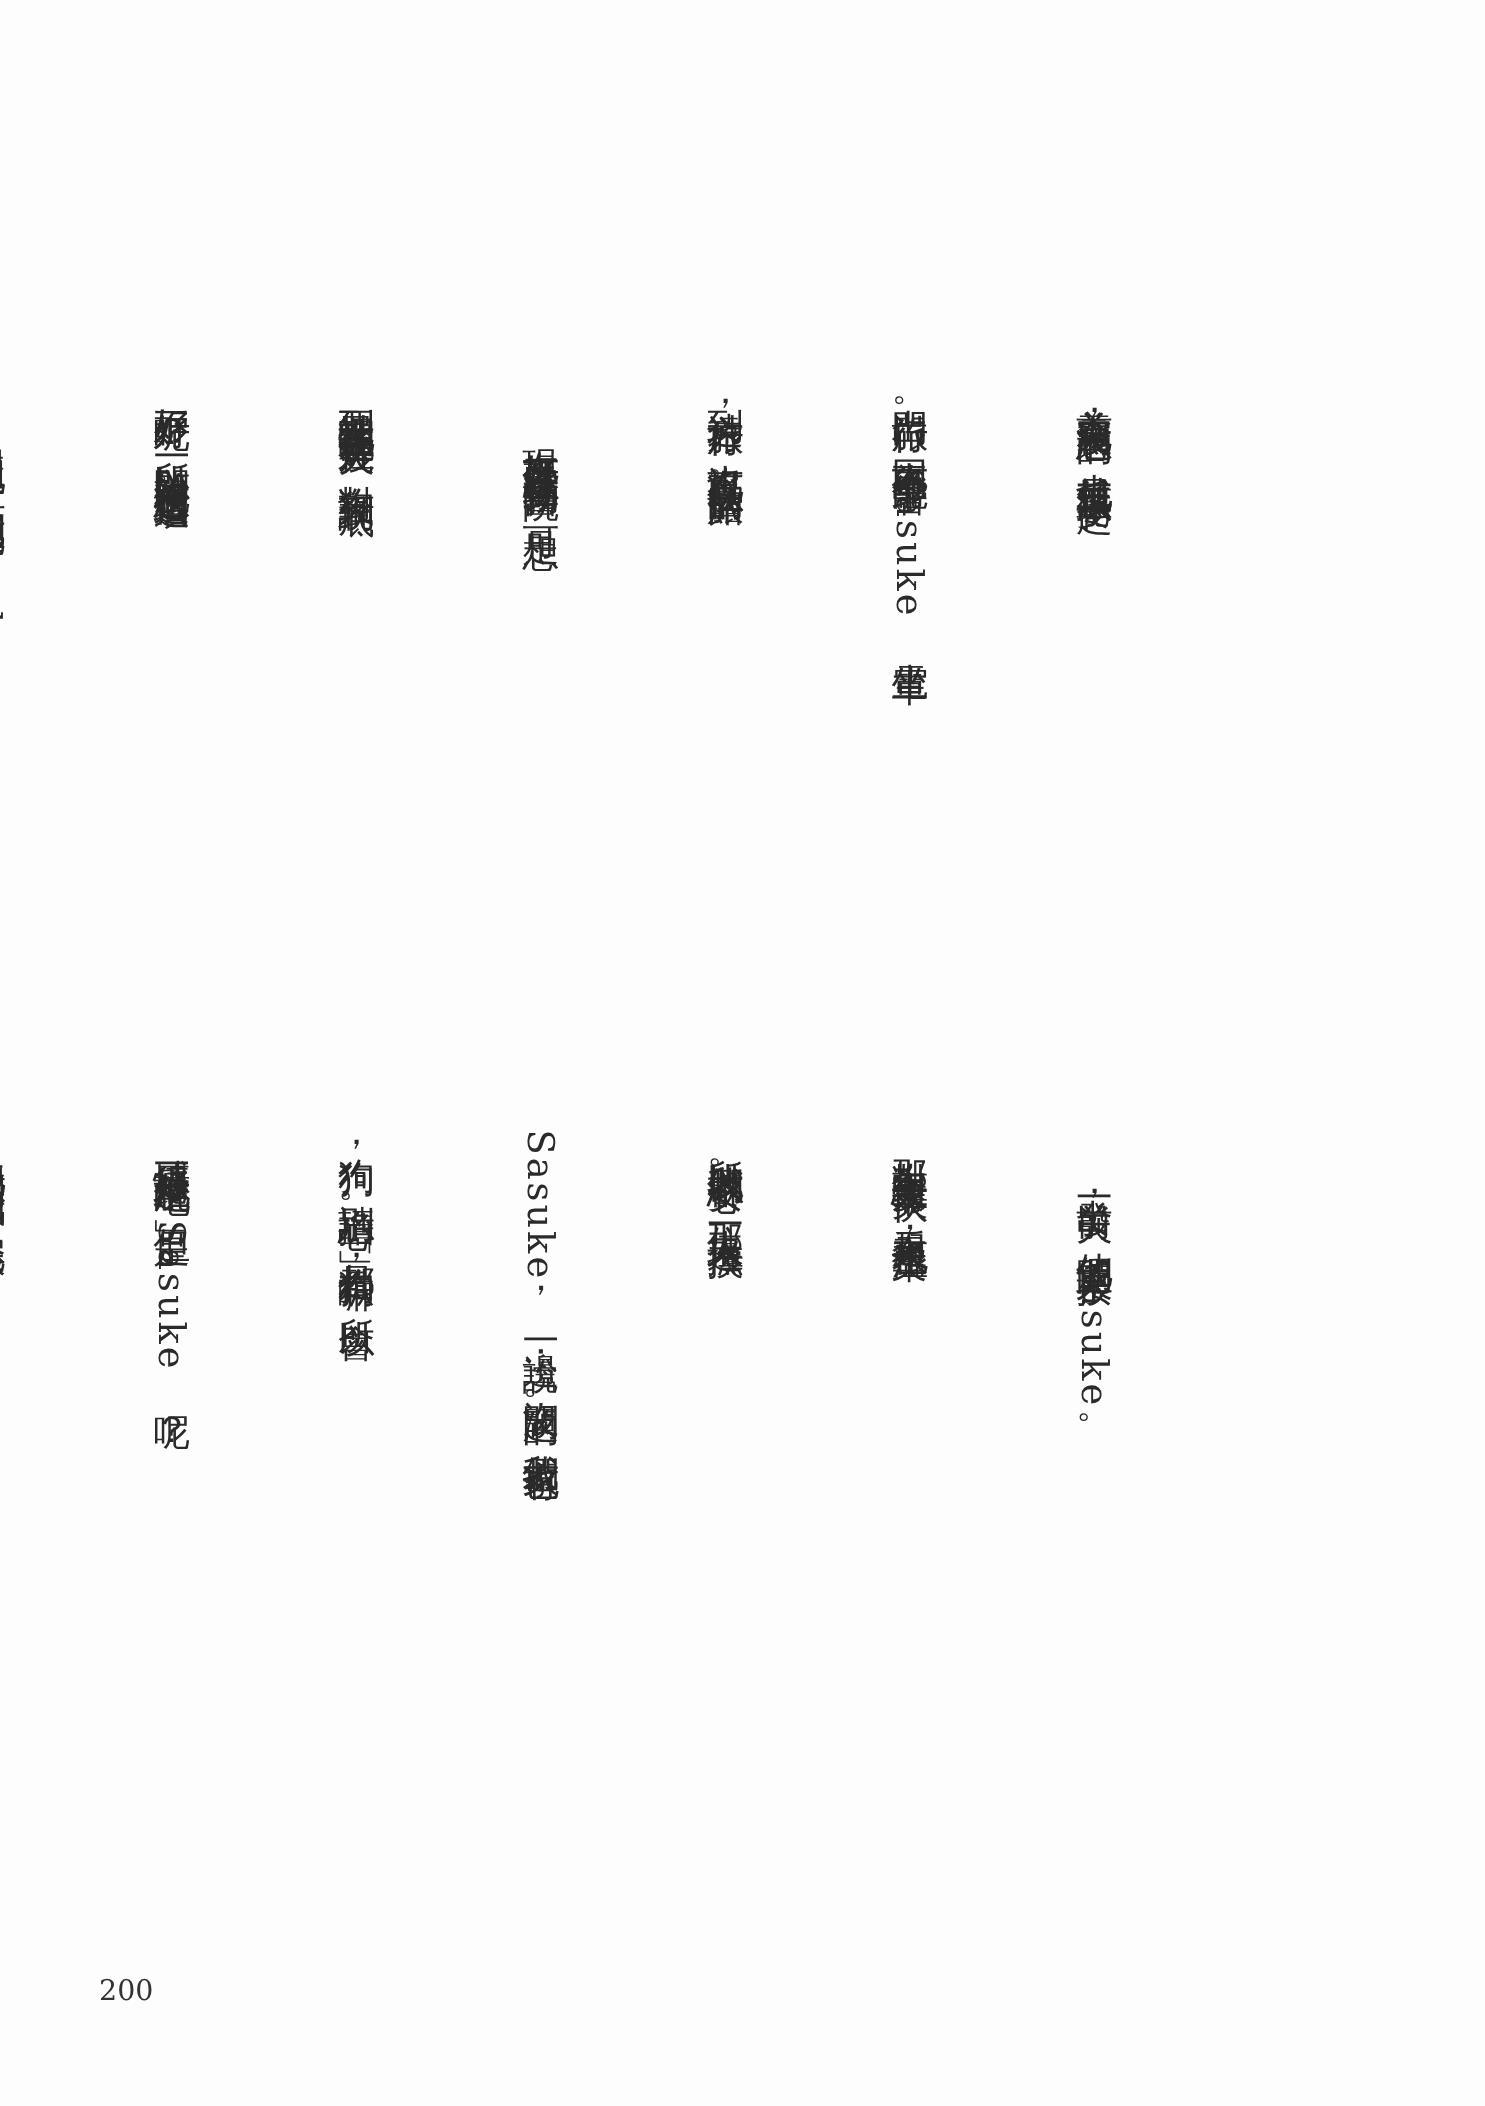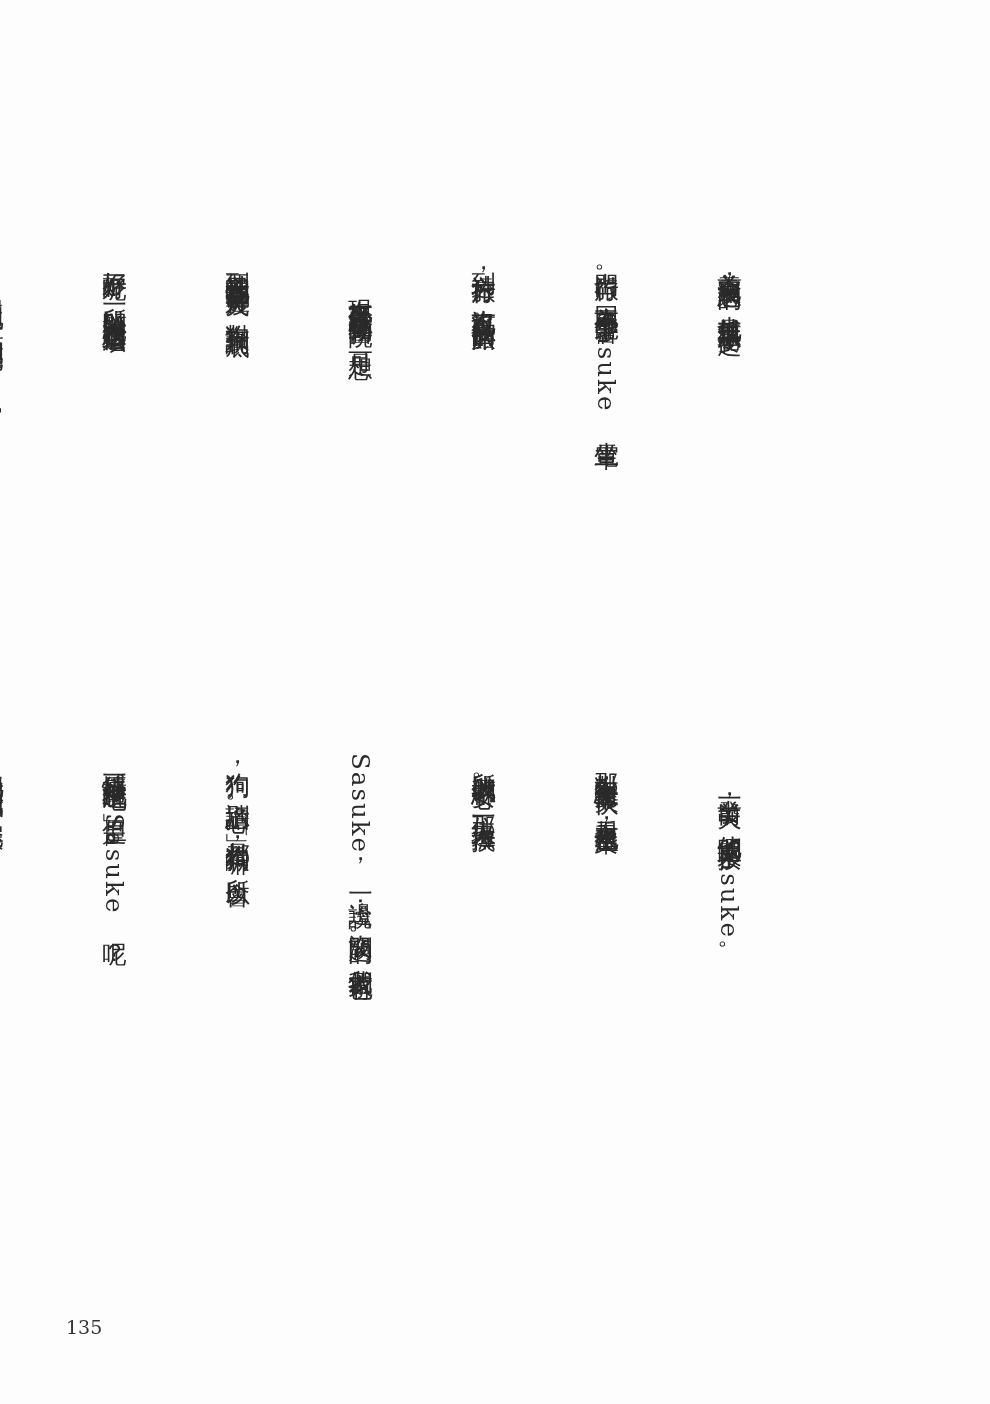--- a/index.html
+++ b/index.html
@@ -61,14 +61,14 @@
     
     
     
     
     
     
     
     
   </div>
 
-  <div class="page-number">135</div>
+  <div class="page-number">200</div>
 </div>
 
 </body></html>

